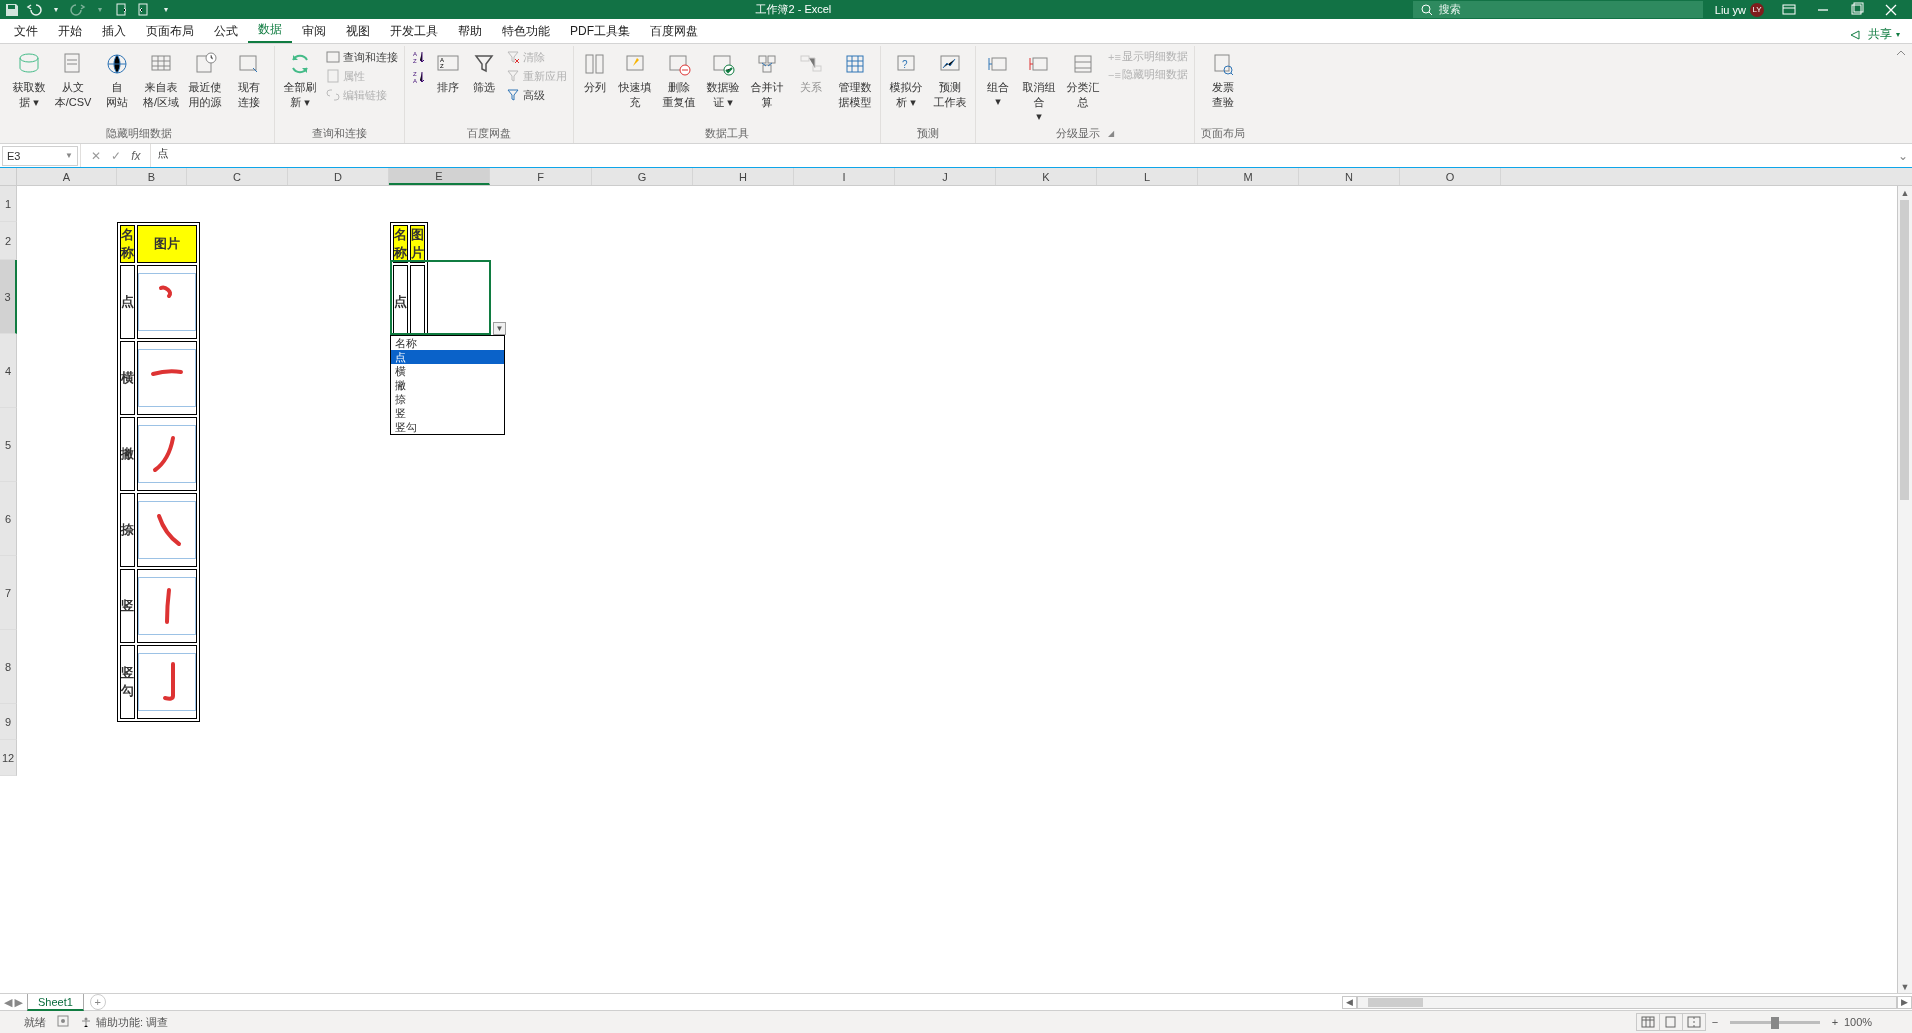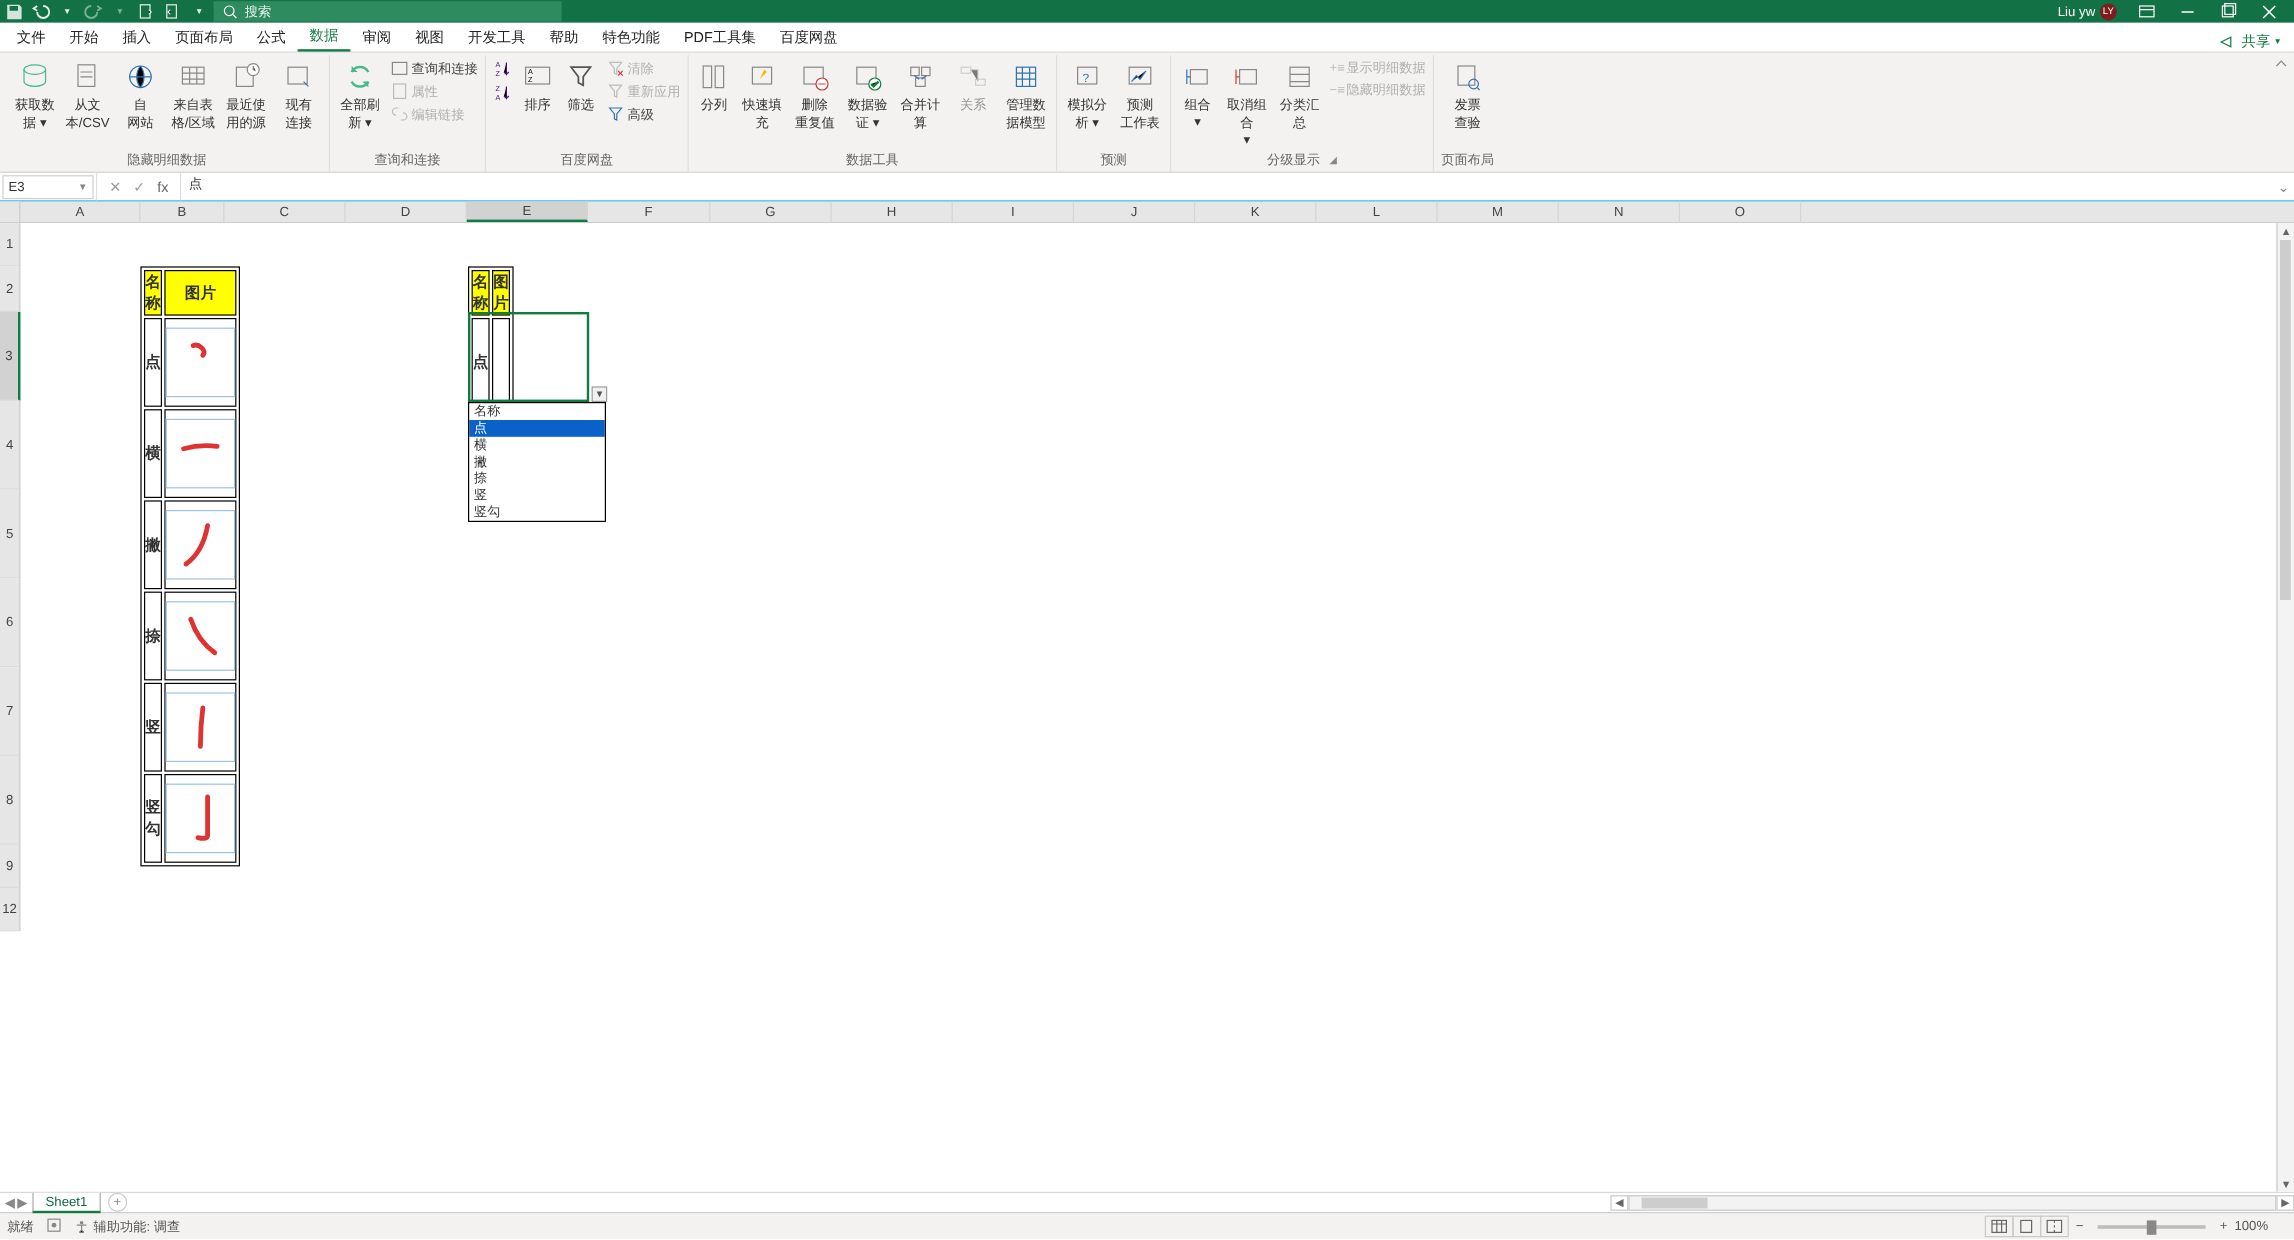--- a/index.html
+++ b/index.html
@@ -32,21 +32,21 @@
 .smallbtn { display:flex; align-items:center; gap:2px; font-size:11px; color:#444; padding:1px 0; white-space:nowrap;}
 .smallbtn.disabled { color:#b0b0b0; }
 .vstack { display:flex; flex-direction:column; gap:1px; }
 .collapse { margin-left:auto; width:22px; display:flex; align-items:flex-start; justify-content:flex-end; }
 
 
 .fbar { height:24px; border-bottom:1px solid #0ea5e9; display:flex; align-items:center;}
 .namebox { width:76px; height:20px; border:1px solid #cfcfcf; margin:0 2px; display:flex; align-items:center; font-size:11px; padding:0 4px; justify-content:space-between;}
 .namebox .dd { color:#888; font-size:8px; }
 .fbar-btns { display:flex; gap:10px; padding:0 10px; align-items:center; color:#9a9a9a; border-left:1px solid #e1dfdd; border-right:1px solid #e1dfdd; height:100%;}
-.fx { color:#666; }
+.fx { font-style:italic; color:#666; }
 .formula-input { flex:1; height:20px; padding:0 6px; font-size:11px; }
 .fbar-expand { width:18px; text-align:center; color:#888; }
 
 
 .colhdr { height:18px; display:flex; border-bottom:1px solid #ccc; background:#e6e6e6; position:relative;}
 .selectall { width:17px; border-right:1px solid #ccc; background:#e6e6e6;}
 .ch { border-right:1px solid #d5d5d5; display:flex; align-items:center; justify-content:center; font-size:11px; color:#444;}
 .ch.sel { background:#d2d2d2; border-bottom:2px solid #107c41; }
 
 .cA{width:100px}.cB{width:70px}.cC{width:101px}.cD{width:101px}.cE{width:101px}.cF{width:102px}.cG{width:101px}.cH{width:101px}.cI{width:101px}.cJ{width:101px}.cK{width:101px}.cL{width:101px}.cM{width:101px}.cN{width:101px}.cO{width:101px}
@@ -92,21 +92,21 @@
 .hscroll { margin-left:auto; width:570px; display:flex; align-items:center; gap:0;}
 .hsb { flex:1; height:13px; border:1px solid #c8c8c8; position:relative; background:#f3f3f3;}
 .hsb .thumb{ position:absolute; left:10px; top:1px; height:9px; width:55px; background:#cdcdcd;}
 .hsb-btn{ width:15px; height:13px; border:1px solid #c8c8c8; display:flex; align-items:center; justify-content:center; font-size:9px; color:#666;}
 
 .vscroll { position:absolute; right:0; top:0; width:15px; height:calc(100% ); border-left:1px solid #c8c8c8; background:#f3f3f3;}
 .vscroll .thumb { position:absolute; top:14px; left:2px; width:9px; height:300px; background:#cdcdcd;}
 .vscroll .vbtn { height:13px; display:flex; align-items:center; justify-content:center; font-size:9px; color:#666;}
 
 
-.statusbar { height:23px; border-top:1px solid #cfcfcf; background:#f3f2f1; display:flex; align-items:center; font-size:11px; color:#555; padding:0 6px; gap:10px;}
+.statusbar { height:23px; border-top:1px solid #cfcfcf; background:#f3f2f1; display:flex; align-items:center; font-size:11px; color:#555; padding:0 24px; gap:10px;}
 .viewbtns { margin-left:auto; display:flex; align-items:center; gap:0;}
 .vbtn2 { width:24px; height:18px; border:1px solid #c9c9c9; margin-left:-1px; display:flex; align-items:center; justify-content:center;}
 .zoomslider { width:90px; margin:0 6px; height:3px; background:#bdbdbd; position:relative;}
 .zoomslider .knob{position:absolute; left:45%; top:-4px; width:8px; height:12px; background:#888;}
 .dlg { font-size:8px; color:#888; }
 
 svg.ico-s { width:16px; height:16px; }
 </style>
 </head>
 <body>
@@ -137,20 +137,21 @@
         </svg>
       </span>
     <span class="qat-btn">
         <svg class="ico-s" viewBox="0 0 16 16">
           <rect x="3" y="2" width="8" height="11" fill="none" stroke="#fff"></rect>
           <path stroke="#fff" d="M6 6l-2 2 2 2"></path>
         </svg>
       </span>
     <span class="qat-btn" style="font-size:8px;">▾</span>
   </div>
+  <div class="title">工作簿2 - Excel</div>
   <div class="searchbox">
     <svg class="ico-s" viewBox="0 0 16 16">
         <circle cx="7" cy="7" r="4" fill="none" stroke="#fff"></circle>
         <path stroke="#fff" d="M10 10l3 3"></path>
       </svg>
     <span>搜索</span>
   </div>
   <div class="win-controls">
     <div class="user">
       <span>Liu yw</span>

